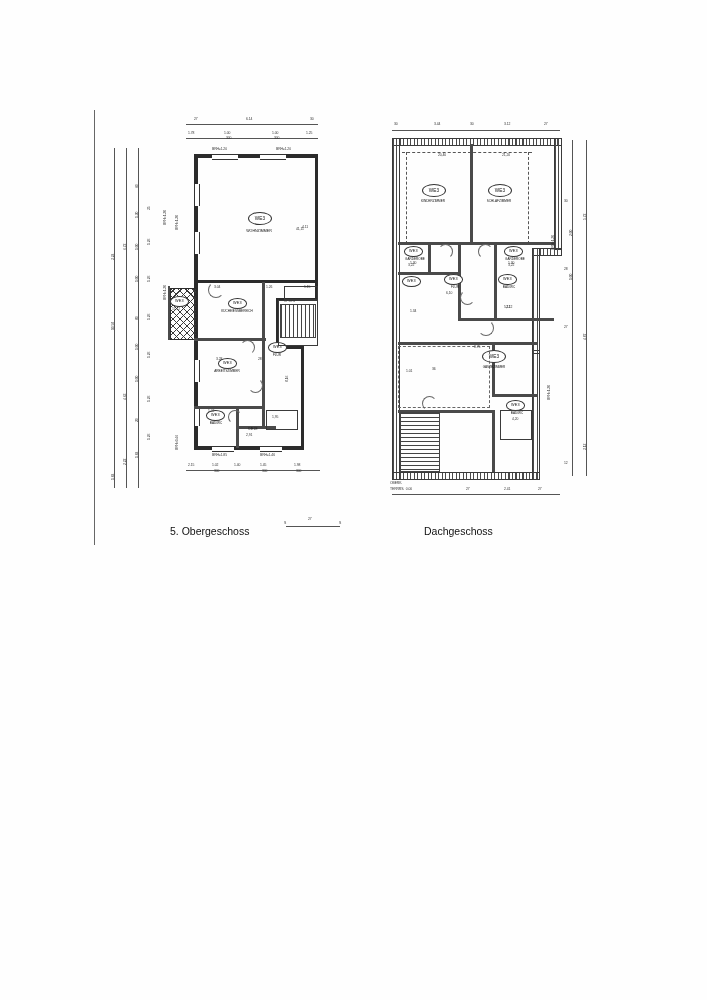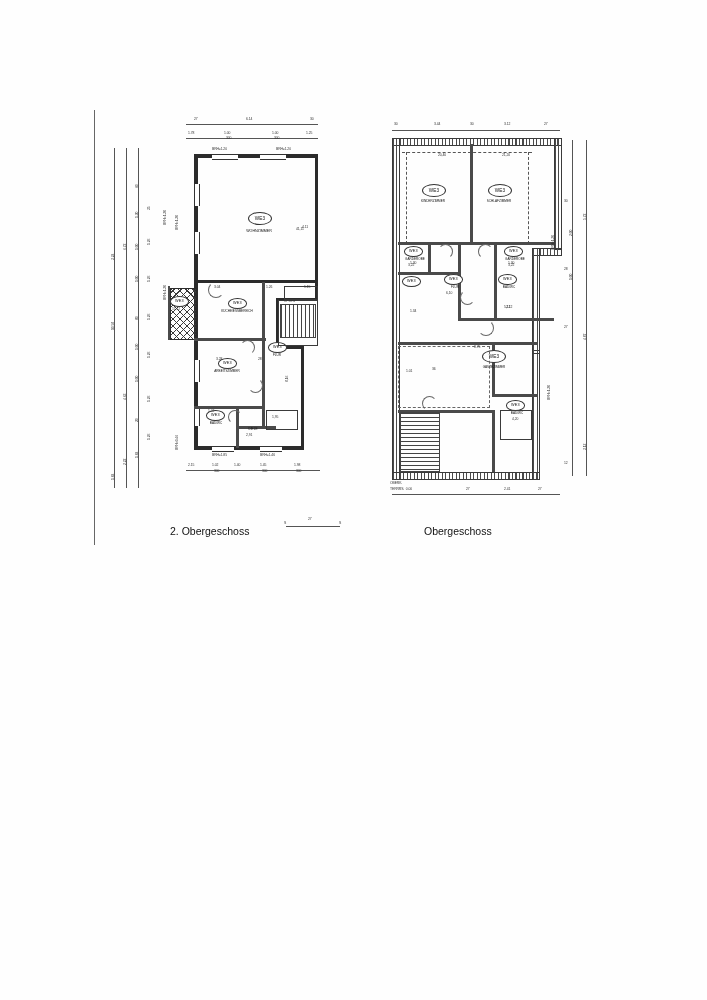--- a/index.html
+++ b/index.html
@@ -297,21 +297,21 @@
     <div class="dim-txt" style="left:186px; top:354px;">1.98</div>
     <div class="dim-txt" style="left:106px; top:360px;">300</div>
     <div class="dim-txt" style="left:154px; top:360px;">300</div>
     <div class="dim-txt" style="left:188px; top:360px;">300</div>
 
     <div class="dim-line" style="left:178px; top:416px; width:54px; height:0.8px;"></div>
     <div class="dim-txt" style="left:200px; top:408px;">27</div>
     <div class="dim-txt" style="left:231px; top:412px;">S</div>
     <div class="dim-txt" style="left:176px; top:412px;">S</div>
 
-    <div class="caption" style="left:62px; top:415px;">2. Obergeschoss</div>
+    <div class="caption" style="left:62px; top:415px;">5. Obergeschoss</div>
   </div>
 
   <div class="abs" style="left:382px; top:110px; width:220px; height:430px;">
 
     <div class="dim-line" style="left:10px; top:20px; width:168px; height:0.8px;"></div>
     <div class="dim-txt" style="left:12px; top:13px;">30</div>
     <div class="dim-txt" style="left:52px; top:13px;">3.44</div>
     <div class="dim-txt" style="left:88px; top:13px;">30</div>
     <div class="dim-txt" style="left:122px; top:13px;">3.12</div>
     <div class="dim-txt" style="left:162px; top:13px;">27</div>
@@ -407,16 +407,16 @@
     <div class="dim-txt" style="left:182px; top:216px;">27</div>
     <div class="dim-txt" style="left:182px; top:352px;">12</div>
 
     <div class="dim-line" style="left:10px; top:384px; width:168px; height:0.8px;"></div>
     <div class="dim-txt" style="left:84px; top:378px;">27</div>
     <div class="dim-txt" style="left:122px; top:378px;">2.41</div>
     <div class="dim-txt" style="left:156px; top:378px;">27</div>
     <div class="dim-txt" style="left:8px; top:372px;">OBERK.</div>
     <div class="dim-txt" style="left:8px; top:378px;">TERRRS.&nbsp;&nbsp;0.00</div>
 
-    <div class="caption" style="left:42px; top:415px;">Obergeschoss</div>
+    <div class="caption" style="left:42px; top:415px;">Dachgeschoss</div>
   </div>
 
 </div>
 
 </body></html>

